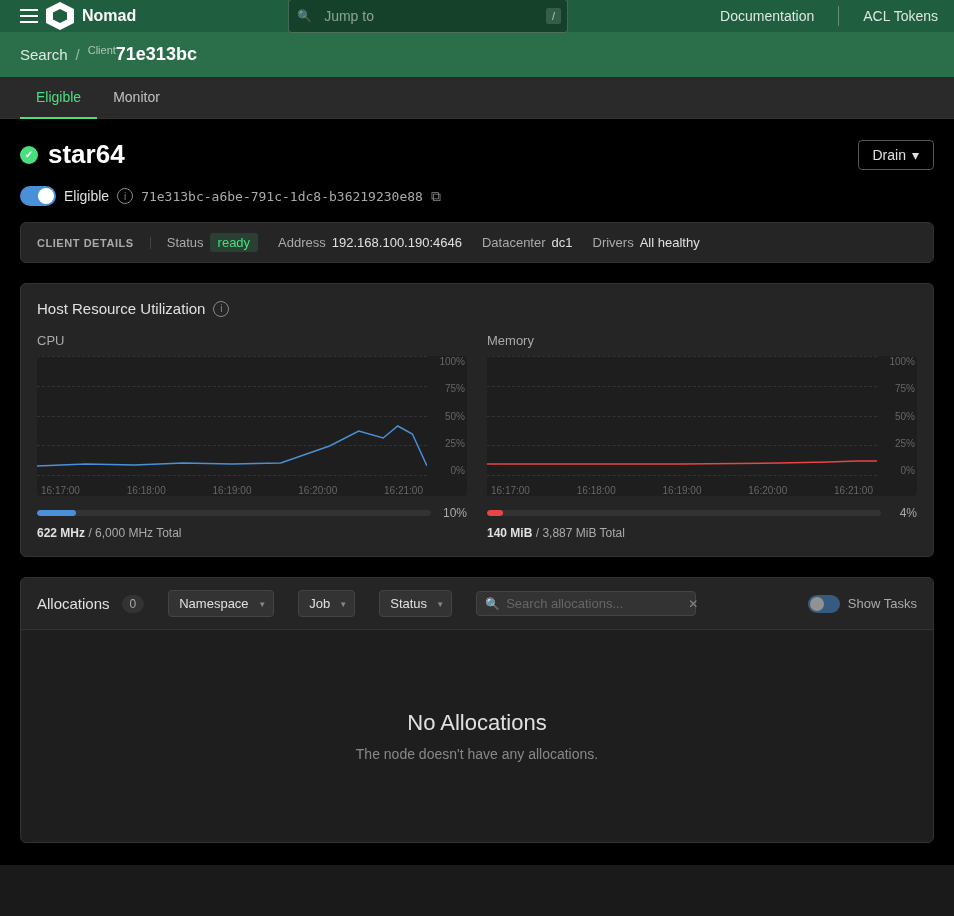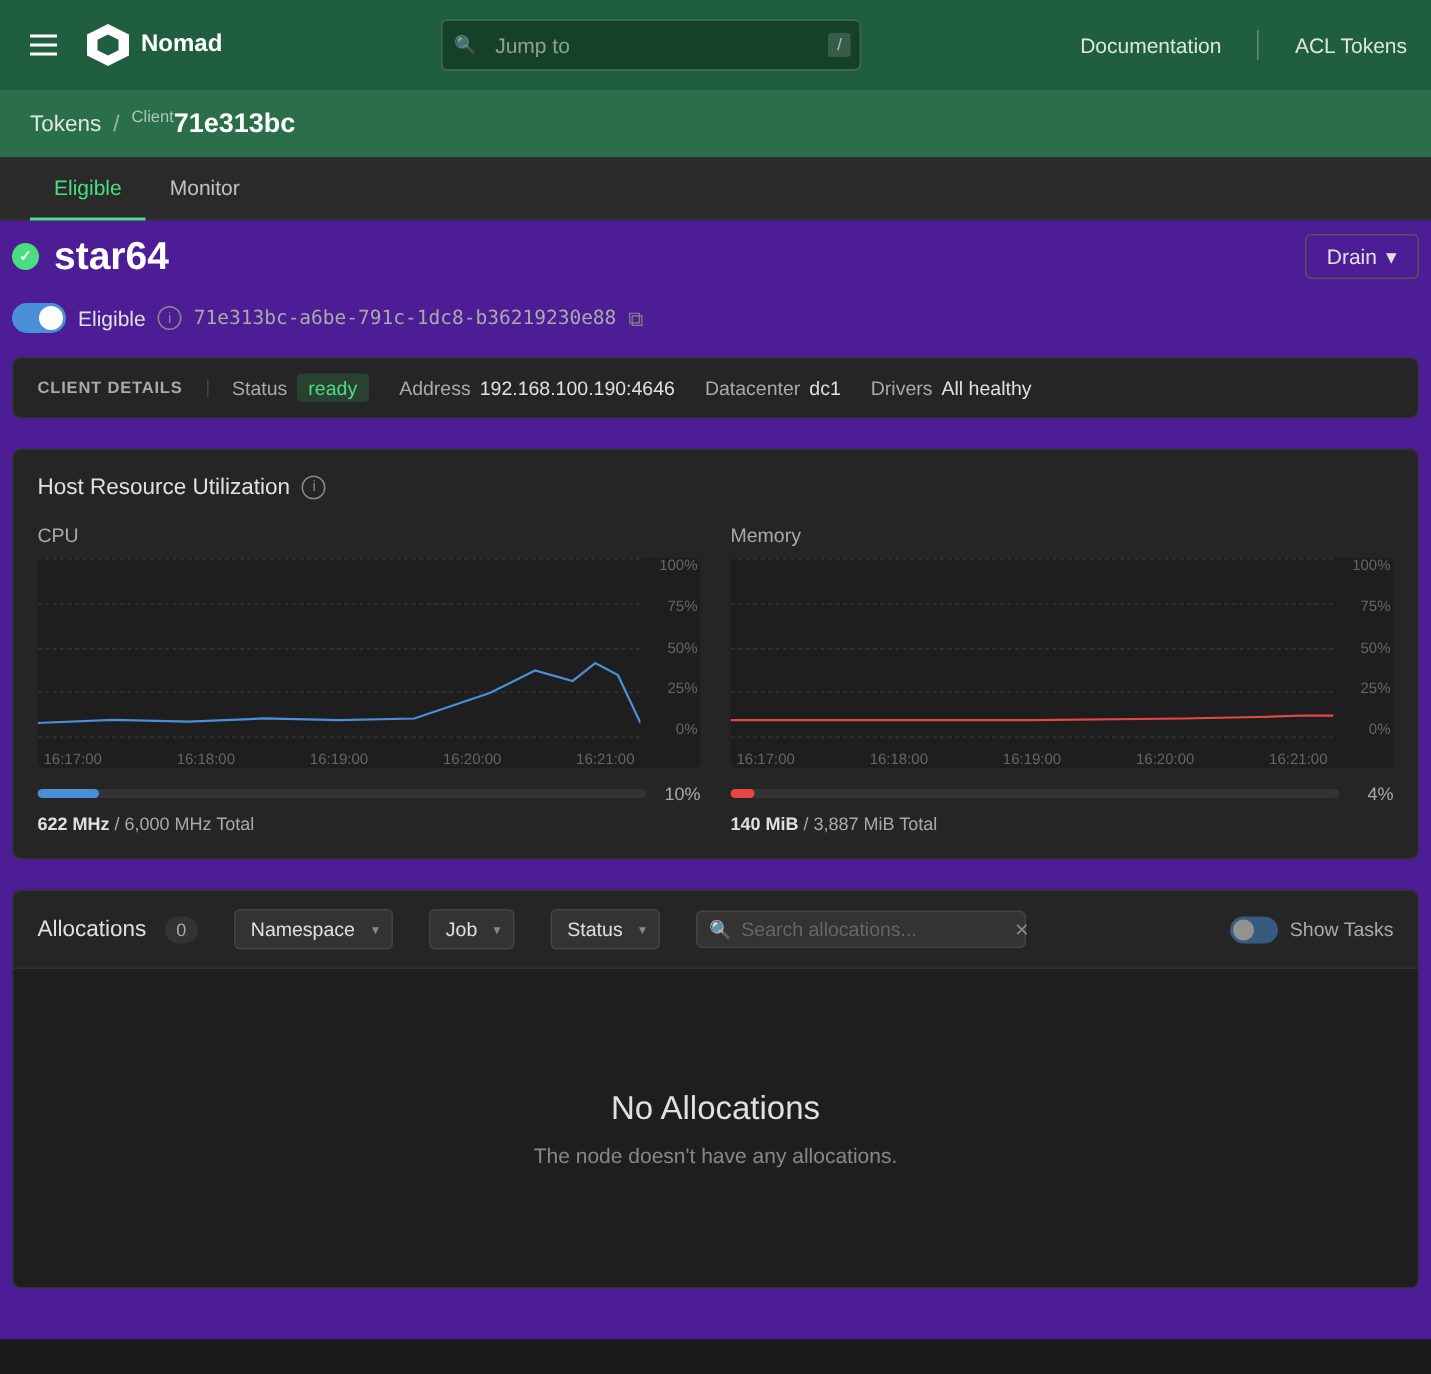--- a/index.html
+++ b/index.html
@@ -4,22 +4,22 @@
   <style>
     * { box-sizing: border-box; margin: 0; padding: 0; }
     body { font-family: -apple-system, BlinkMacSystemFont, 'Segoe UI', sans-serif; background: #1a1a1a; color: #e0e0e0; font-size: 14px; }
 
     
     .top-nav {
       background: #1f5e3e;
       display: flex;
       align-items: center;
       padding: 0 16px;
-      height: 60px;
-      gap: 16px;
+      height: 32px;
+      gap: 4px;
     }
     .hamburger {
       cursor: pointer;
       display: flex;
       flex-direction: column;
       gap: 4px;
       padding: 4px;
     }
     .hamburger span {
       display: block;
@@ -138,22 +138,22 @@
       border-bottom: 2px solid transparent;
       margin-bottom: -1px;
     }
     .tab.active {
       color: #4ade80;
       border-bottom-color: #4ade80;
     }
 
     
     .main {
-      padding: 8px;
-      background: #4c1d95;
+      padding: 20px;
+      background: #000000;
       min-height: calc(916px - 170px);
     }
 
     
     .node-header {
       display: flex;
       align-items: center;
       justify-content: space-between;
       margin-bottom: 16px;
     }
@@ -565,21 +565,21 @@
     </div>
   </div>
   <div class="nav-links">
     <a class="nav-link">Documentation</a>
     <div class="nav-divider"></div>
     <a class="nav-link">ACL Tokens</a>
   </div>
 </nav>
 
 <div class="breadcrumb-bar">
-  <span class="breadcrumb-link">Tokens</span>
+  <span class="breadcrumb-link">Search</span>
   <span class="breadcrumb-sep">/</span>
   <div style="display:flex;">
     <span style="font-size:11px;color:rgba(255,255,255,0.6);">Client</span>
     <span class="breadcrumb-current">71e313bc</span>
   </div>
 </div>
 
 <div class="tabs-bar">
   <div class="tab active">Eligible</div>
   <div class="tab">Monitor</div>

